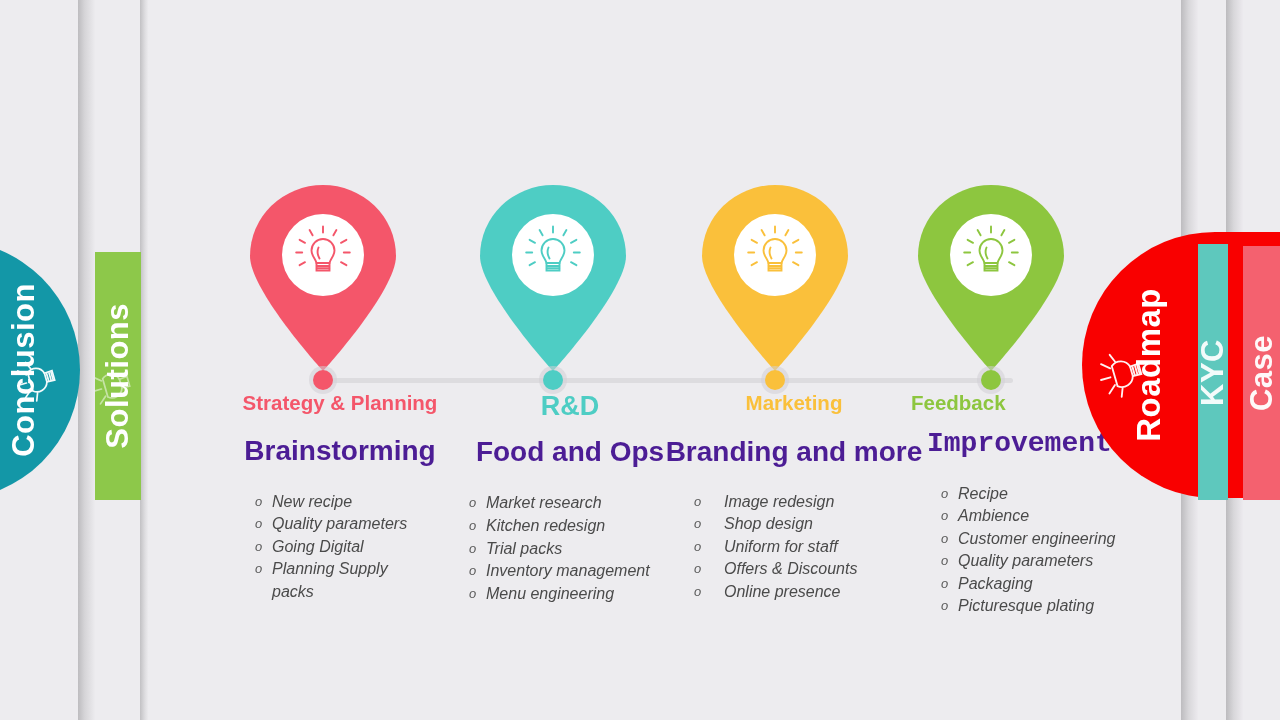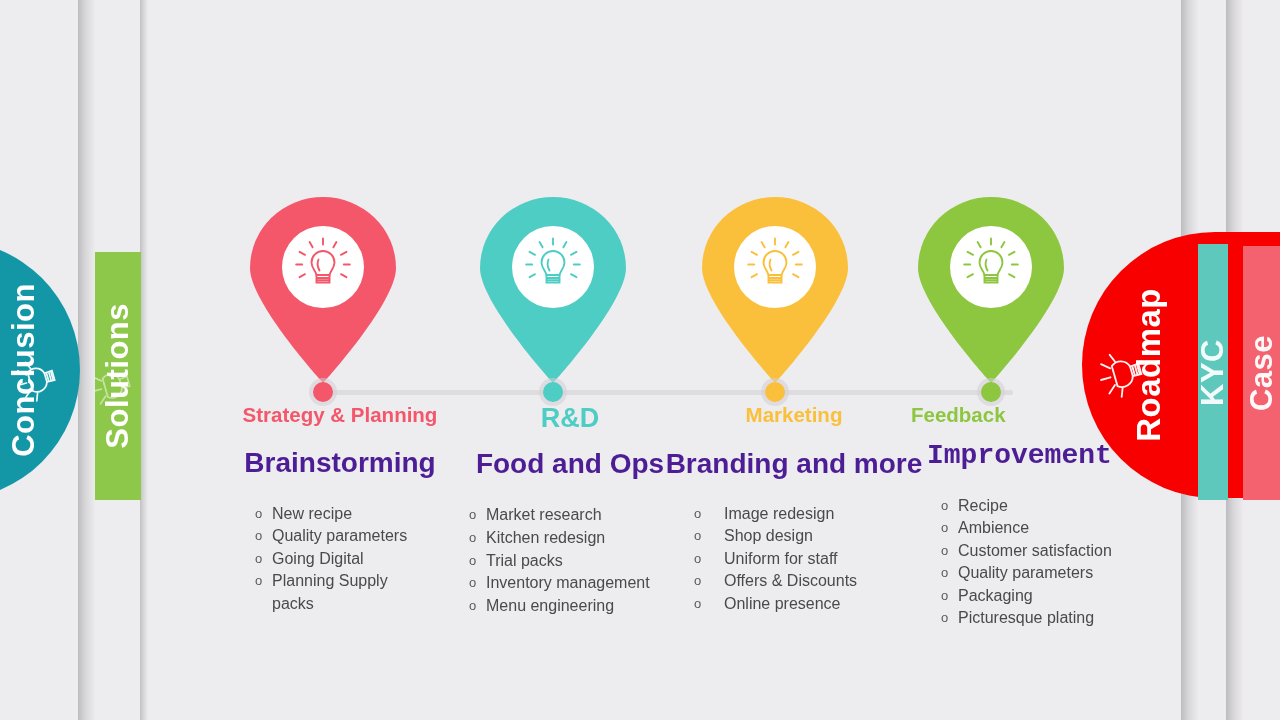--- a/index.html
+++ b/index.html
@@ -79,21 +79,21 @@
   .tab-kyc .tab-label { font-size:31px; opacity:.93; }
 
   .tab-case {
     left:1243px; top:246px; width:37px; height:254px;
     background:#f4616f;
   }
   .tab-case .tab-label { font-size:31px; opacity:.96; }
 
   
   .slide {
-    position:absolute; left:149px; top:12px;
+    position:absolute; left:149px; top:0;
     width:1032px; height:532px;
     background:#edecef;
   }
 
   
   .pins { position:absolute; left:0; top:0; width:1032px; height:400px; }
 
   .pin { position:absolute; width:146px; height:186px; }
   .pin-shape {
     position:absolute; left:0; top:0;
@@ -127,21 +127,21 @@
     font-weight:bold;
     line-height:1.05;
     white-space:nowrap;
   }
   .col-sub {
     font-weight:bold;
     color:#4c1d95;
     font-size:28px;
     white-space:nowrap;
   }
-  .col-list { list-style:none; }
+  .col-list { list-style:none;font-style:italic; }
   .col-list li {
     color:#4a4a4a;
     font-size:16px;
     line-height:22.6px;
     position:relative;
     padding-left:17px;
     white-space:nowrap;
   }
   .col-list li.cont { padding-left:17px; }
   .col-list li:not(.cont)::before {
@@ -343,21 +343,21 @@
         <li style="padding-left:30px;">Online presence</li>
       </ul>
     </div>
 
     <div class="col" style="left:762px; width:250px;">
       <div class="col-head" style="color:#8dc63f; font-size:20.5px; text-align:left;">Feedback</div>
       <div class="col-sub" style="margin-top:14px; text-align:left; margin-left:16px;font-family:Liberation Mono, monospace;">Improvement</div>
       <ul class="col-list" style="margin-top:24px; margin-left:30px;">
         <li>Recipe</li>
         <li>Ambience</li>
-        <li>Customer satisfaction</li>
+        <li>Customer engineering</li>
         <li>Quality parameters</li>
         <li>Packaging</li>
         <li>Picturesque plating</li>
       </ul>
     </div>
 
   </div>
 </div>
 
 <div class="tab tab-roadmap">

